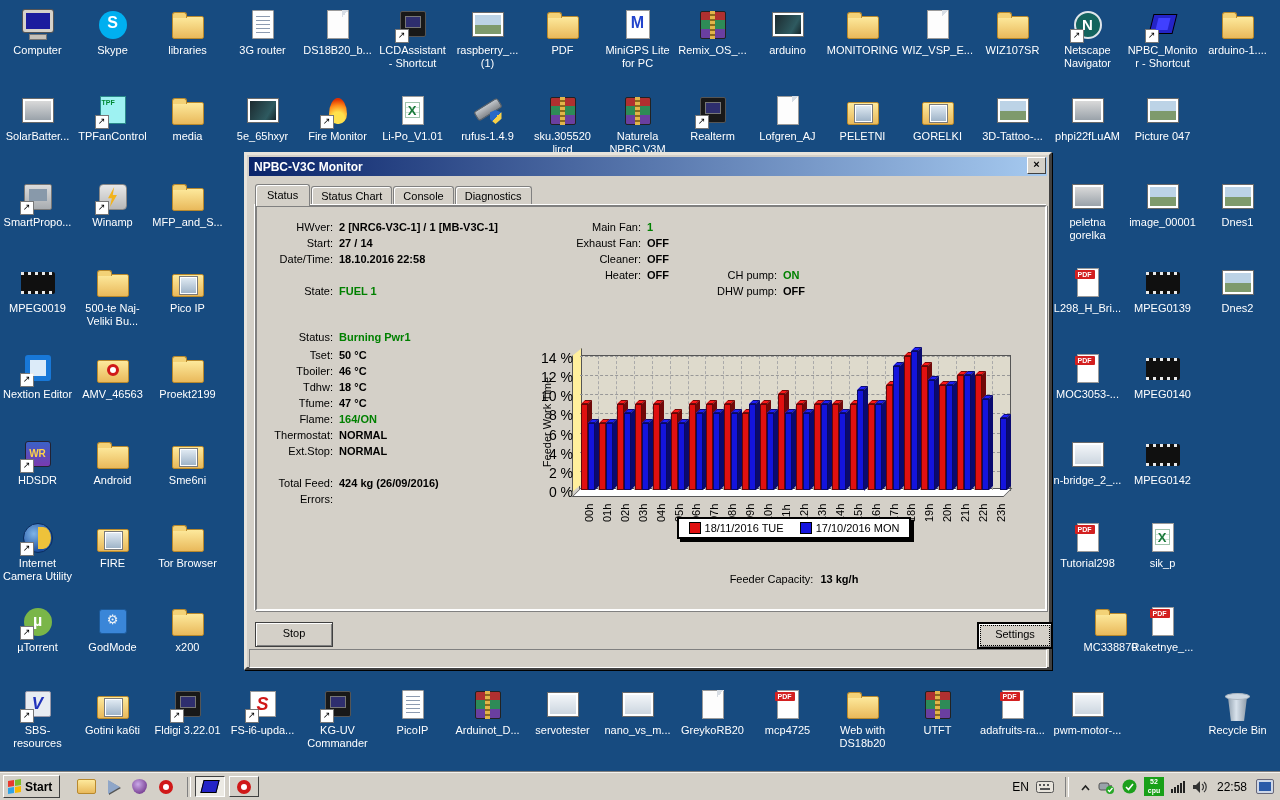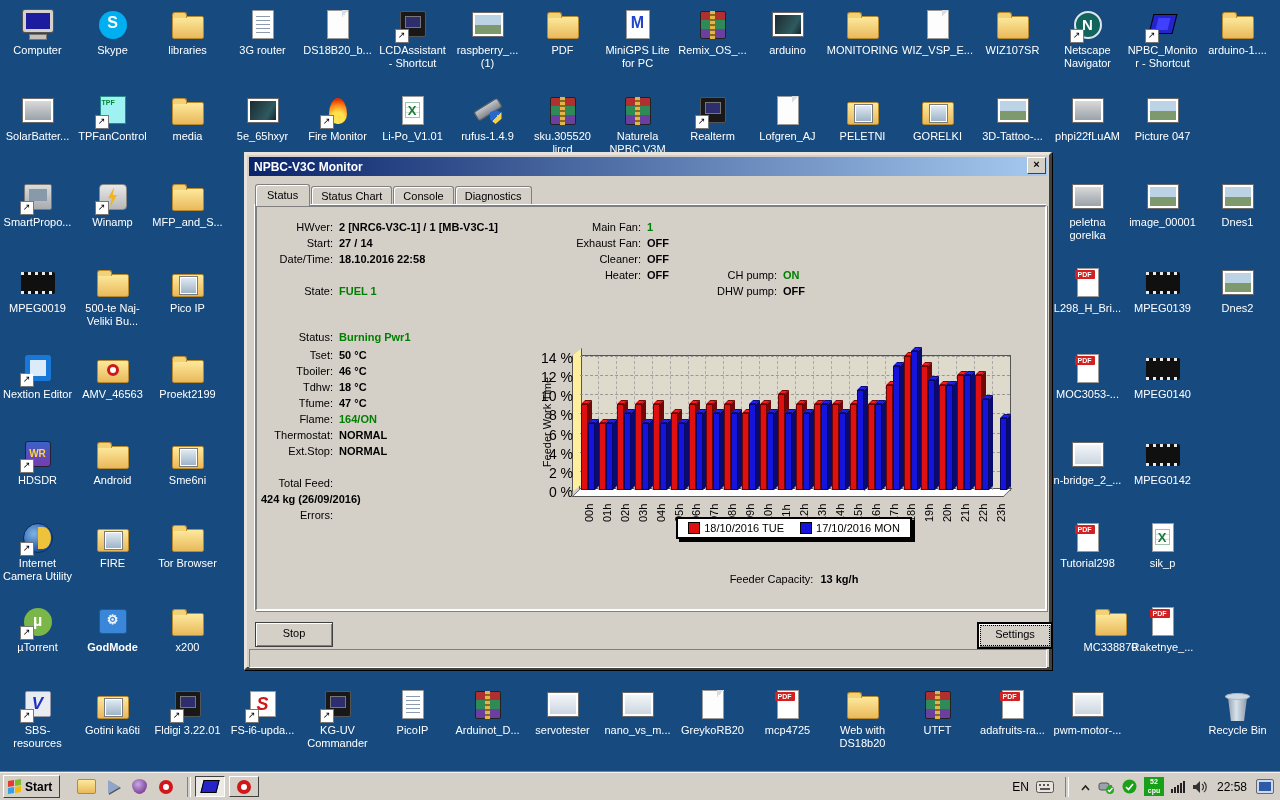--- a/index.html
+++ b/index.html
@@ -432,21 +432,21 @@
       <div class="di" style="left: 1126px; top: 521px;">
         <div class="dicon ic-excel"></div>
         <div class="lbl">sik_p</div>
       </div>
       <div class="di" style="left: 1px; top: 605px;">
         <div class="dicon ic-utorrent">
           <span class="sc">↗</span>
         </div>
         <div class="lbl">µTorrent</div>
       </div>
-      <div class="di" style="left: 76px; top: 605px; font-weight: bold;">
+      <div class="di" style="left: 76px; top: 605px;">
         <div class="dicon ic-godmode"></div>
         <div class="lbl">GodMode</div>
       </div>
       <div class="di" style="left: 151px; top: 605px;">
         <div class="dicon ic-folder"></div>
         <div class="lbl">x200</div>
       </div>
       <div class="di" style="left: 226px; top: 605px;">
         <div class="dicon ic-folder"></div>
         <div class="lbl">sar</div>
@@ -587,21 +587,21 @@
             <span class="fval" style="color: rgb(0, 128, 0);">164/ON</span>
           </div>
           <div class="frow">
             <span class="flab">Thermostat:</span>
             <span class="fval">NORMAL</span>
           </div>
           <div class="frow">
             <span class="flab">Ext.Stop:</span>
             <span class="fval">NORMAL</span>
           </div>
-          <div class="frow" style="margin-top: 16px; flex-direction: column;">
+          <div class="frow" style="margin-top: 16px;">
             <span class="flab">Total Feed:</span>
             <span class="fval">424 kg (26/09/2016)</span>
           </div>
           <div class="frow">
             <span class="flab">Errors:</span>
             <span class="fval"></span>
           </div>
         </div>
       <div class="fblock" id="fmid">
           <div class="frow">
@@ -837,21 +837,21 @@
           <div class="bs" style="left: 409.167px; bottom: 0px; width: 4px; height: 90.9286px; background: rgb(10, 10, 111); transform: skewY(-45deg); transform-origin: left bottom;"></div>
           <div class="bf" style="left: 402.167px; bottom: 0px; width: 7px; height: 90.9286px; background: rgb(20, 20, 221); box-shadow: rgba(0, 0, 0, 0.55) 0px 0px 0px 1px inset;"></div>
           <div class="bt" style="left: 420.083px; bottom: 71.7857px; width: 7px; height: 4px; background: rgb(31, 31, 255); transform: skewX(-45deg); transform-origin: left bottom; box-shadow: rgba(0, 0, 0, 0.55) 0px 0px 0px 1px inset;"></div>
           <div class="bs" style="left: 427.083px; bottom: 0px; width: 4px; height: 71.7857px; background: rgb(10, 10, 111); transform: skewY(-45deg); transform-origin: left bottom;"></div>
           <div class="bf" style="left: 420.083px; bottom: 0px; width: 7px; height: 71.7857px; background: rgb(20, 20, 221); box-shadow: rgba(0, 0, 0, 0.55) 0px 0px 0px 1px inset;"></div>
         </div>
       <div id="legendwrap">
         <div class="lgbox" id="legend">
             <span class="lgit">
               <span class="lgsq" style="background: rgb(224, 16, 16);"></span>
-              <span>18/10/2016 TUE</span>
+              <span>18/11/2016 TUE</span>
             </span>
             <span class="lgit">
               <span class="lgsq" style="background: rgb(20, 20, 221);"></span>
               <span>17/10/2016 MON</span>
             </span>
           </div>
       </div>
       <div id="feedercap">
         <span>Feeder Capacity:</span>
         <b>13 kg/h</b>

